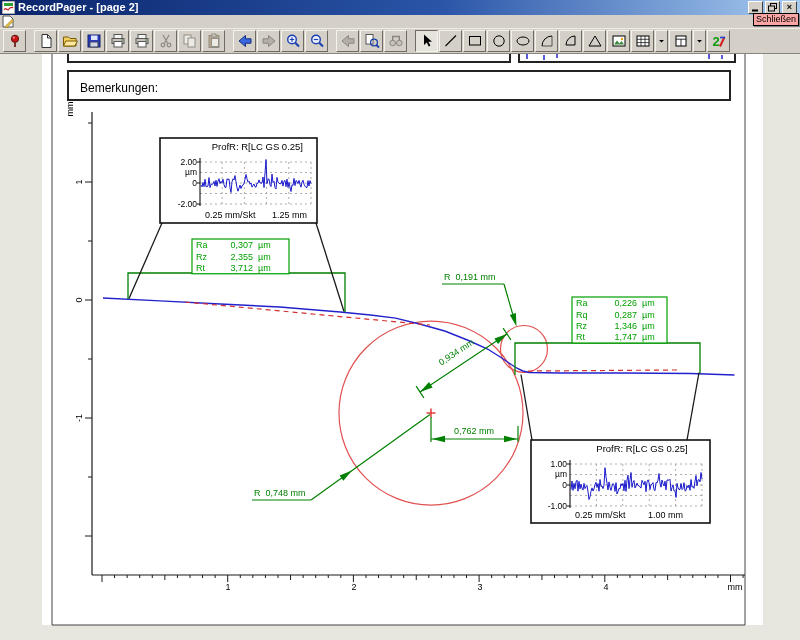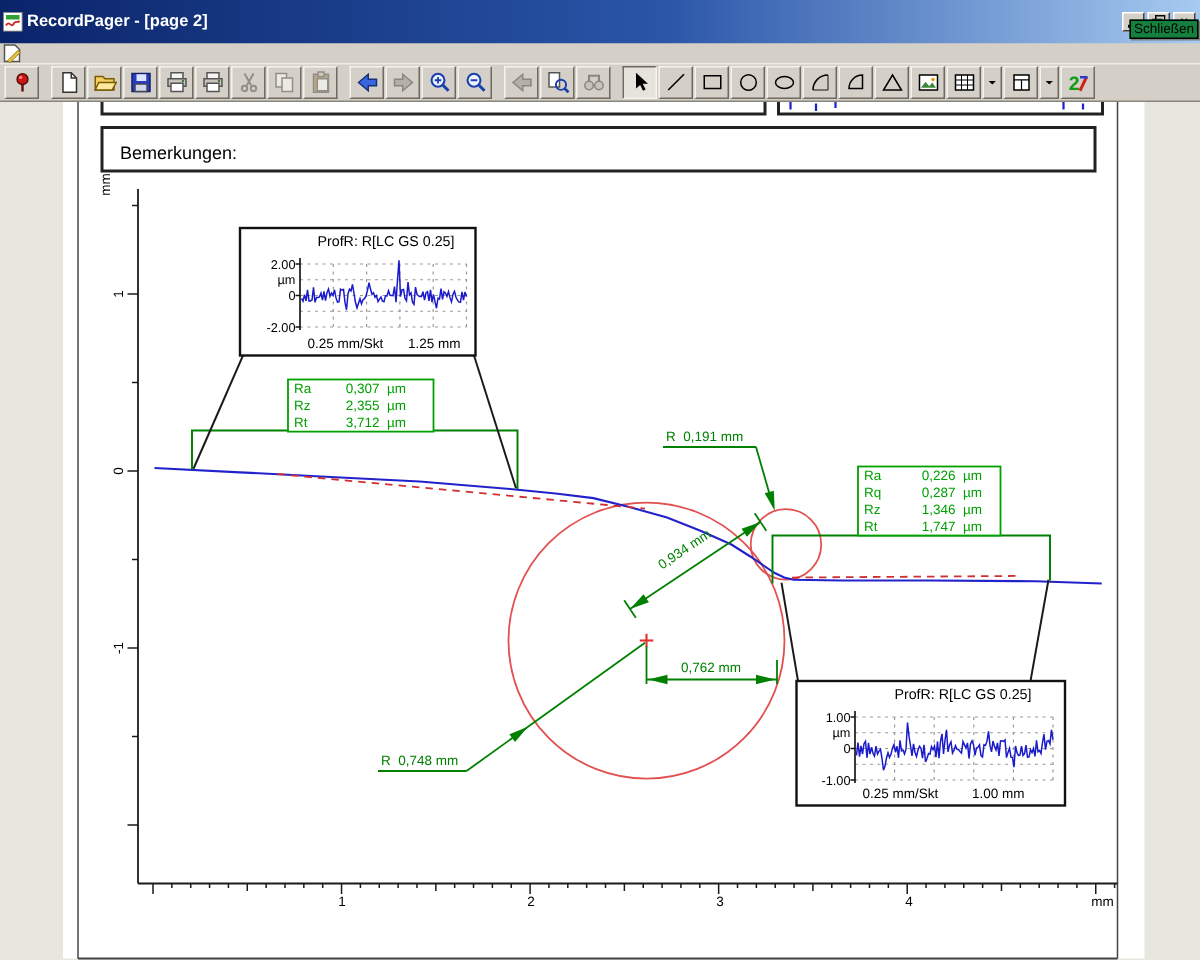--- a/index.html
+++ b/index.html
@@ -1,29 +1,29 @@
 <!DOCTYPE html>
 <html><head>
 <meta charset="utf-8">
 <style>
   html,body{margin:0;padding:0;background:#d4d0c8;font-family:"Liberation Sans",sans-serif;}
   #app{position:relative;width:800px;height:640px;overflow:hidden;background:#d4d0c8;}
-  .titlebar{height:29px;background:linear-gradient(90deg,#0a246a 0%,#2a55a8 55%,#a6caf0 100%);display:flex;align-items:center;gap:3px;padding:0 2px;}
+  .titlebar{height:15px;background:linear-gradient(90deg,#0a246a 0%,#2a55a8 55%,#a6caf0 100%);display:flex;align-items:center;gap:3px;padding:0 2px;}
   .titlebar .title{color:#fff;font-size:11px;font-weight:bold;line-height:15px;white-space:nowrap;}
   .winbtns{margin-left:auto;display:flex;gap:2px;padding-right:1px;}
   .wbtn{width:15px;height:13px;background:#d4d0c8;border:1px solid;border-color:#ffffff #404040 #404040 #ffffff;box-sizing:border-box;display:flex;align-items:center;justify-content:center;font-size:9px;font-weight:bold;color:#000;line-height:9px;}
   .menubar{height:13px;background:#d4d0c8;display:flex;align-items:center;padding-left:2px;}
   .menu-item{font-size:11px;line-height:13px;padding:0 7px 0 7px;color:#000;}
   .mdoc-icon{width:13px;height:13px;margin-right:2px;}
   .toolbar{height:26px;background:#d4d0c8;display:flex;align-items:center;padding-left:3px;border-top:1px solid #f0ece4;border-bottom:1px solid #8a867e;box-sizing:border-box;}
   .tbtn{width:23px;height:22px;box-sizing:border-box;border:1px solid;border-color:#f5f3ee #6f6b63 #6f6b63 #f5f3ee;background:#d4d0c8;display:flex;align-items:center;justify-content:center;margin-right:1px;flex:0 0 auto;}
   .tbtn.pressed{border-color:#6f6b63 #f5f3ee #f5f3ee #6f6b63;background:#e6e3dc;}
   .tbtn.dd{width:13px;}
   .tsep{width:7px;height:22px;flex:0 0 auto;}
-  .schliessen{position:absolute;top:13px;right:1px;background:#15803d;border:1px solid #000;box-shadow:1px 1px 0 #808080;font-size:9px;line-height:11px;padding:0 2px;color:#000;z-index:9;}
+  .schliessen{position:absolute;top:13px;right:1px;background:#fca5a5;border:1px solid #000;box-shadow:1px 1px 0 #808080;font-size:9px;line-height:11px;padding:0 2px;color:#000;z-index:9;}
   #doc{display:block;}
   text{font-family:"Liberation Sans",sans-serif;}
 </style>
 </head>
 <body>
 
 <div id="app">
   <div class="titlebar">
     <svg class="app-icon" width="13" height="13" viewBox="0 0 13 13">
         <rect width="13" height="13" fill="#fff" stroke="#666"></rect>

